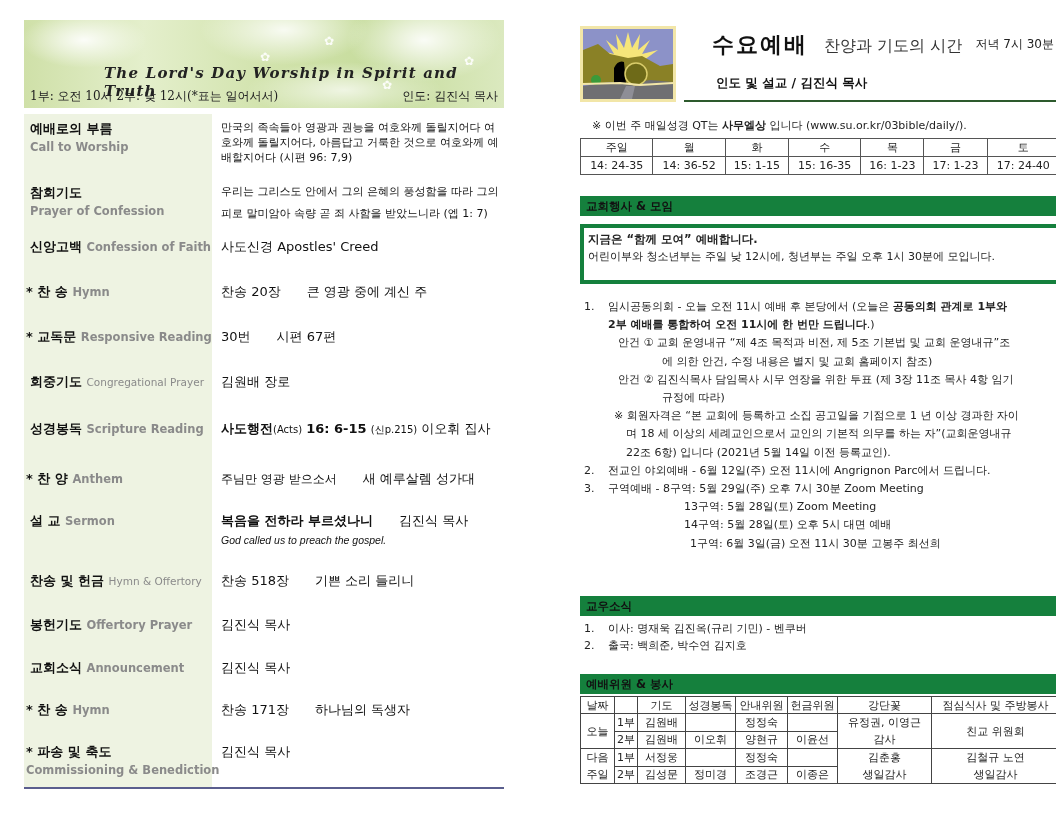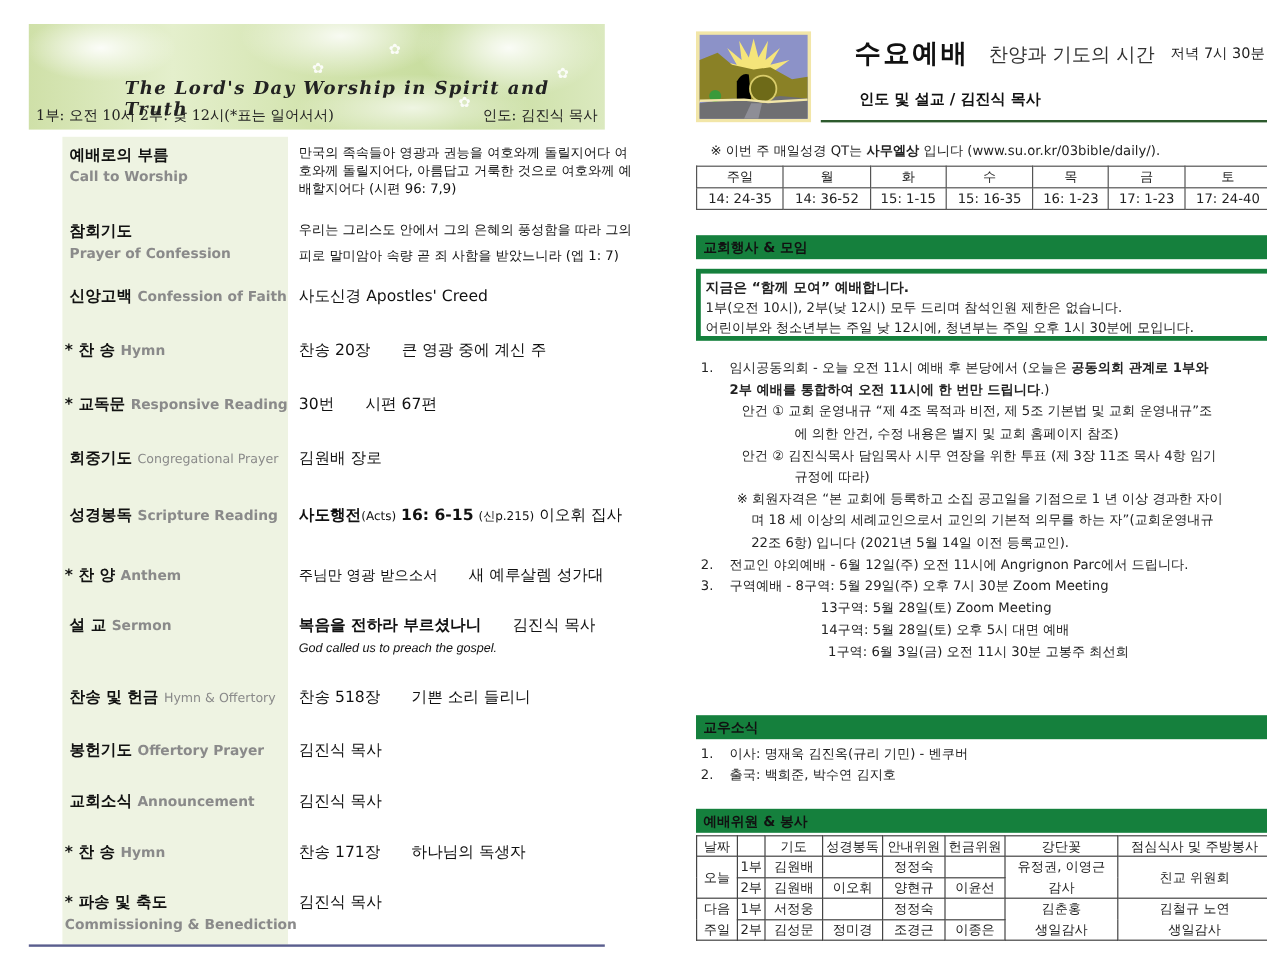--- a/index.html
+++ b/index.html
@@ -27,21 +27,21 @@
     font-family: "DejaVu Serif", "Liberation Serif", serif; color: #222; letter-spacing: 1.2px;
   }
   .banner-times {
     position: absolute; left: 6px; top: 68px; font-size: 12px; font-family: "DejaVu Serif", serif; color: #222;
   }
   .banner-leader {
     position: absolute; right: 6px; top: 68px; font-size: 12px; font-family: "DejaVu Serif", serif; color: #222;
   }
   .flower { position: absolute; color: #fff; font-size: 12px; opacity: .9; }
 
-  .order { position: absolute; left: 0; top: 94px; width: 480px; height: 673px; margin-left: 28px; }
+  .order { position: absolute; left: 0; top: 94px; width: 480px; height: 673px; }
   .order-bg { position: absolute; left: 0; top: 0; width: 188px; height: 100%; background: #eef3e2; }
   .order-row { position: absolute; left: 0; width: 480px; }
   .o-label { position: absolute; left: 6px; top: 0; width: 184px; font-size: 13px; font-weight: bold; color: #111; white-space: nowrap; }
   .o-label .en { font-weight: bold; color: #8a8a8a; font-size: 11.5px; }
   .o-label .en.small { font-size: 10.5px; font-weight: normal; }
   .o-label .en-block { display: block; font-weight: bold; color: #8a8a8a; font-size: 11.5px; margin-top: 2px; }
   .o-label.star { left: 2px; }
   .o-body { position: absolute; left: 197px; top: 0; width: 280px; font-size: 13px; color: #111; }
   .o-body.small { font-size: 11px; line-height: 15px; }
   .o-body .gap { display: inline-block; width: 26px; }
@@ -221,21 +221,20 @@
       <td>17: 1-23</td>
       <td>17: 24-40</td>
     </tr>
   </tbody>
     </table>
 
   <div class="sec-head" style="top:176px">교회행사 &amp; 모임</div>
 
   <div class="notice-box">
     <div class="nb-title">지금은 “함께 모여” 예배합니다.</div>
-    <div>1부(오전 10시), 2부(낮 12시) 모두 드리며 참석인원 제한은 없습니다.</div>
     <div>어린이부와 청소년부는  주일 낮 12시에,  청년부는 주일 오후 1시 30분에 모입니다.</div>
   </div>
 
   <div class="ann">
     <div class="line ind1"><span class="num">1.</span><span>임시공동의회 -  오늘 오전 11시 예배 후 본당에서 (오늘은 </span><b>공동의회 관계로 1부와</b></div>
     <div class="line ind2"><b>2부 예배를 통합하여 오전 11시에 한 번만 드립니다</b><span>.)</span></div>
     <div class="line ind4">안건 ①  교회 운영내규  “제 4조 목적과 비전, 제 5조 기본법 및 교회 운영내규”조</div>
     <div class="line ind3" style="padding-left:82px">에 의한 안건, 수정 내용은 별지 및 교회 홈페이지 참조)</div>
     <div class="line ind4">안건 ②  김진식목사 담임목사 시무 연장을 위한 투표 (제 3장 11조 목사 4항 임기</div>
     <div class="line ind3" style="padding-left:82px">규정에 따라)</div>

